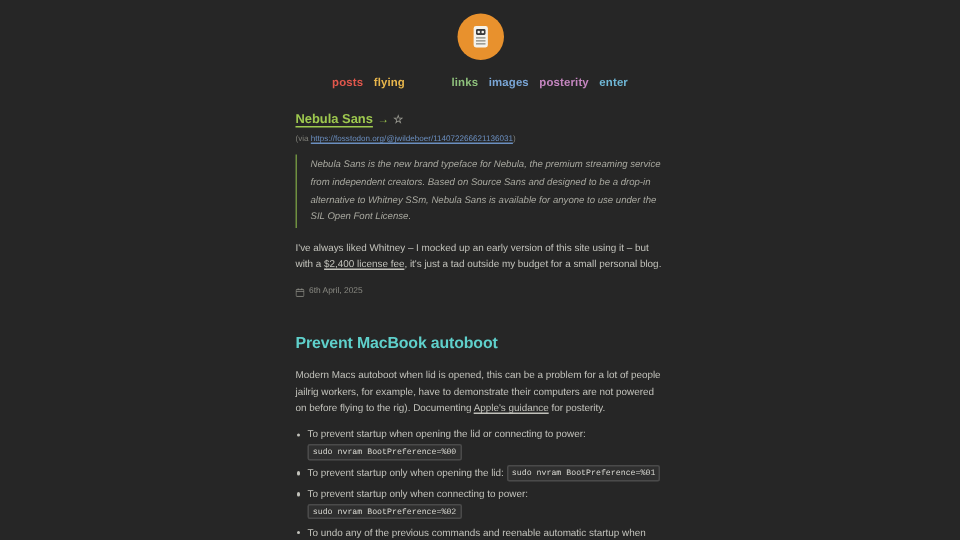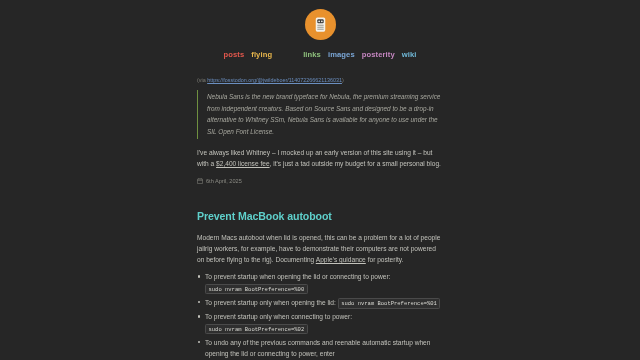--- a/index.html
+++ b/index.html
@@ -197,28 +197,33 @@
         </svg>
       </span>
     </div>
 
     <div class="nav">
       <a class="n-posts" href="#">posts</a>
       <a class="n-notes" href="#">flying</a>
       <a class="n-links" href="#">links</a>
       <a class="n-images" href="#">images</a>
       <a class="n-projects" href="#">posterity</a>
-      <a class="n-wiki" href="#">wiki</a>
+      <a class="n-wiki" href="#">enter</a>
     </div>
   </div>
 
   <div class="content">
 
     <div class="post post-1">
 
+      <div class="link-title">
+        <span class="t-text">Nebula Sans</span>
+        <span class="t-arrow">→</span>
+        <span class="t-star">☆</span>
+      </div>
 
       <div class="via-line">
         <span>(via </span><a class="via-url" href="#">https://fosstodon.org/@jwildeboer/114072266621136031</a><span>)</span>
       </div>
 
       <blockquote>Nebula Sans is the new brand typeface for Nebula, the premium streaming service from independent creators. Based on Source Sans and designed to be a drop-in alternative to Whitney SSm, Nebula Sans is available for anyone to use under the SIL Open Font License.</blockquote>
 
       <p class="body-p">
         <span>I've always liked Whitney – I mocked up an early version of this site using it – but with a </span><a class="inline-link" href="#">$2,400 license fee</a><span>, it's just a tad outside my budget for a small personal blog.</span>
       </p>

